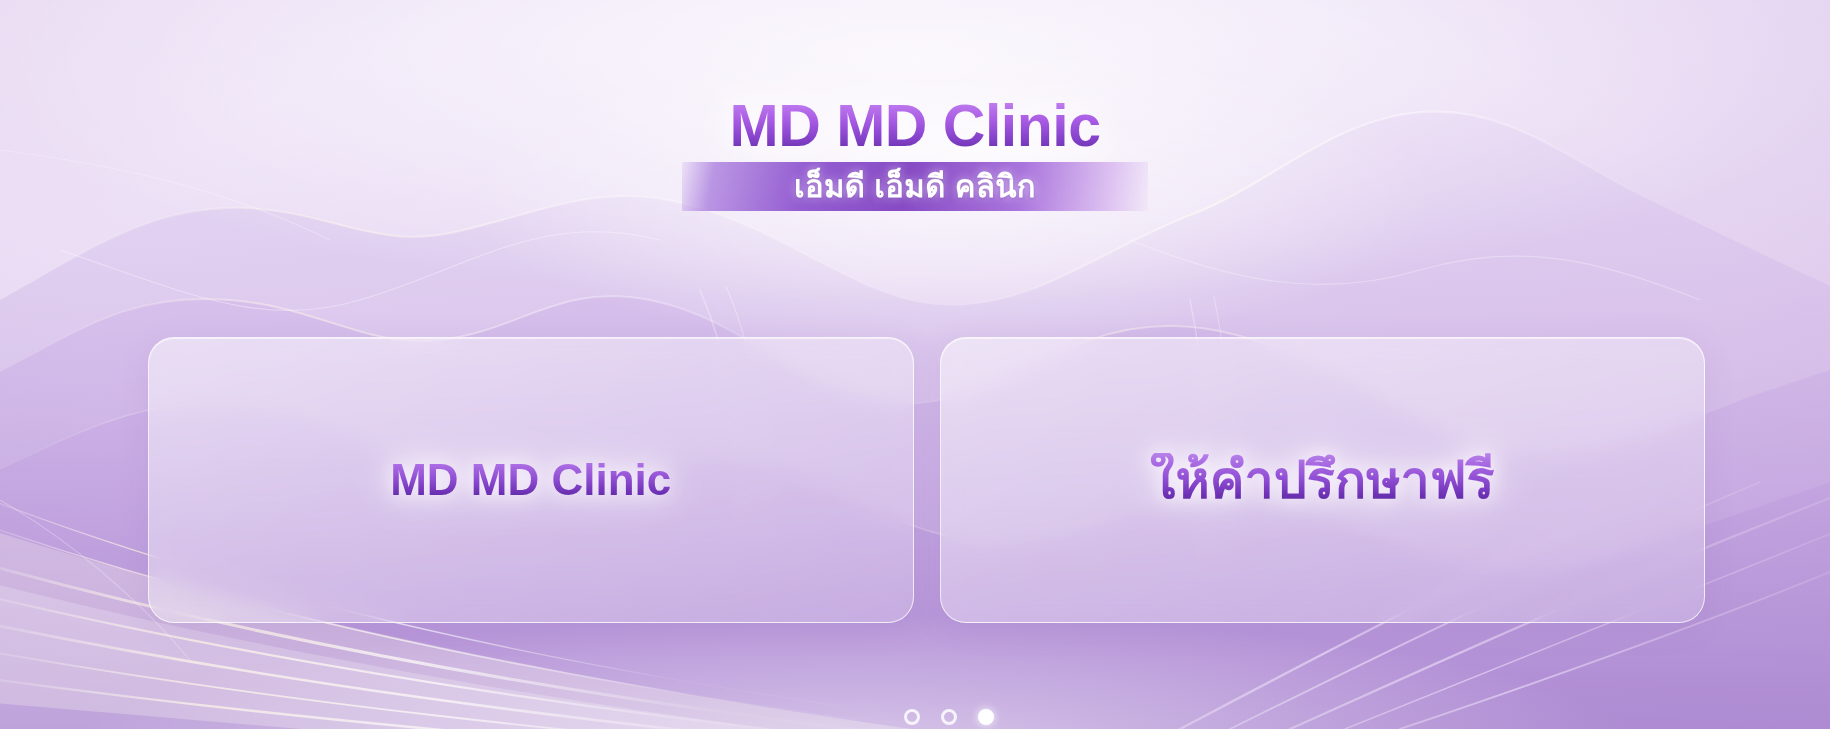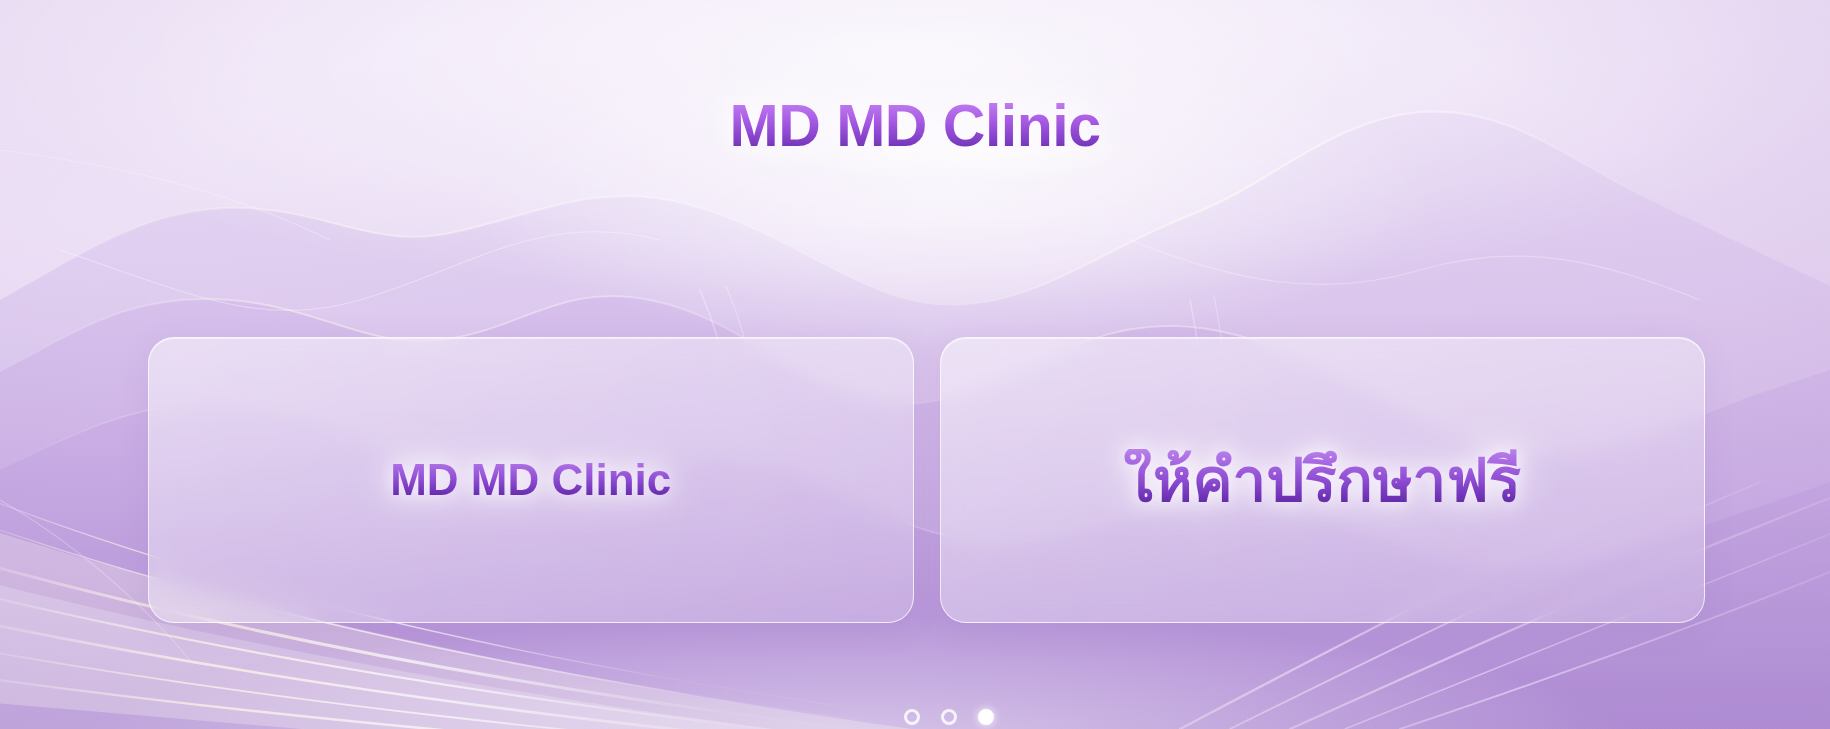--- a/index.html
+++ b/index.html
@@ -122,21 +122,21 @@
     line-height: 1.05;
     white-space: nowrap;
     background-image: linear-gradient(180deg, #b983ea 0%, #a869e2 20%, #8f4ed3 48%, #6f32b6 76%, #4d2594 100%);
     -webkit-background-clip: text;
     background-clip: text;
     color: transparent;
     -webkit-text-fill-color: transparent;
     filter: drop-shadow(0 0 9px rgba(255,255,255,0.95)) drop-shadow(0 0 18px rgba(255,255,255,0.7));
     padding: 0 10px;
   }
-  .card-label.thai { font-size: 60px; }
+  .card-label.thai { font-size: 52px; }
 
   
   .dots {
     position: absolute;
     left: 0; right: 0;
     bottom: 4px;
     display: flex;
     justify-content: center;
     align-items: center;
     gap: 21px;
@@ -257,20 +257,23 @@
   </div>
 
   <div class="bg-layer haze-top"></div>
   <div class="bg-layer haze-center"></div>
   <div class="bg-layer glow-bottom"></div>
   <div class="bg-layer vignette"></div>
 
   <div class="header">
     <div class="title-sheen"></div>
     <h1 class="brand-title">MD MD Clinic</h1>
+    <div class="subtitle-band">
+      <span class="subtitle-text">เอ็มดี เอ็มดี คลินิก</span>
+    </div>
   </div>
 
   <div class="cards">
     <div class="card">
       <span class="card-label">MD MD Clinic</span>
     </div>
     <div class="card">
       <span class="card-label thai">ให้คำปรึกษาฟรี</span>
     </div>
   </div>

